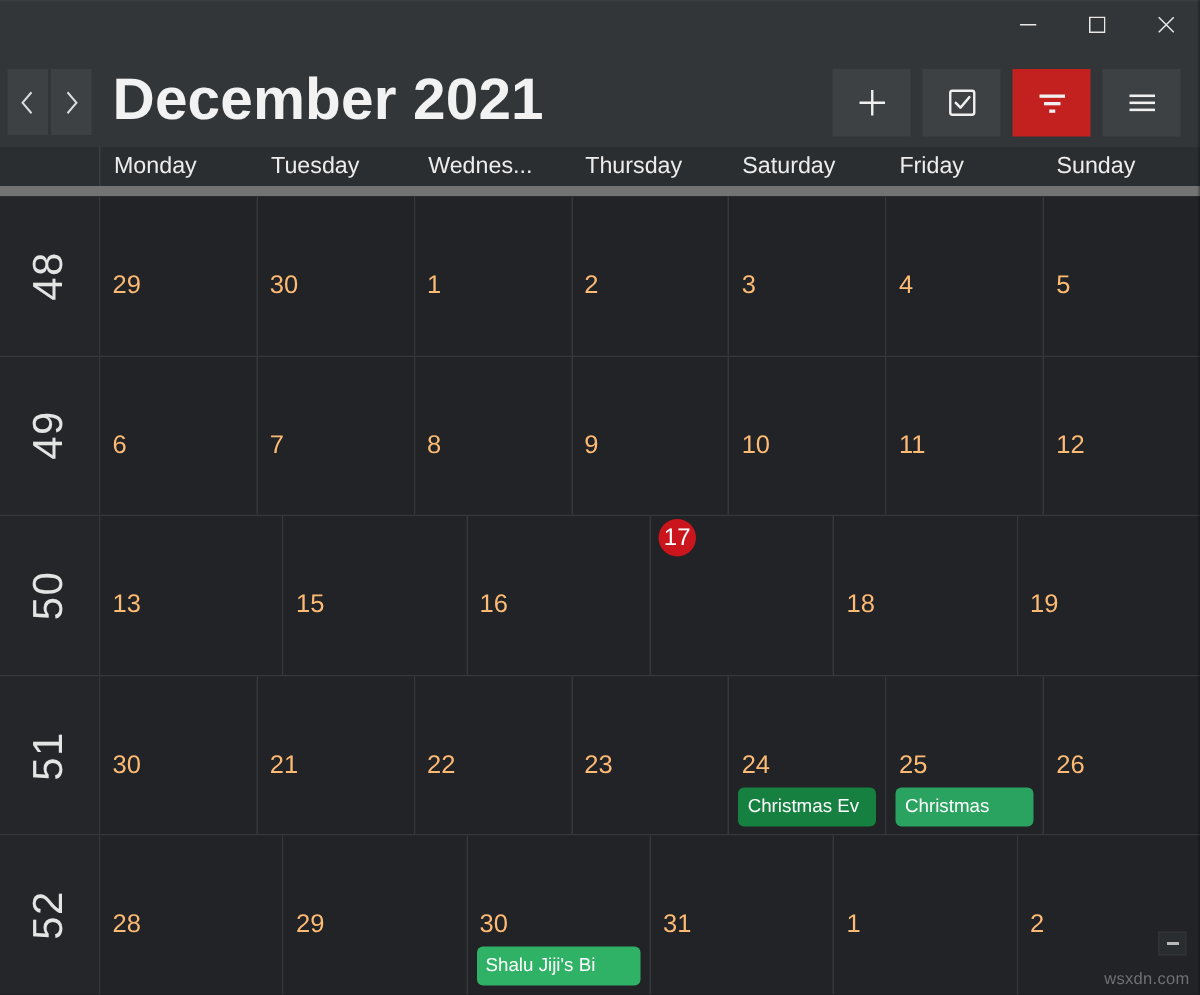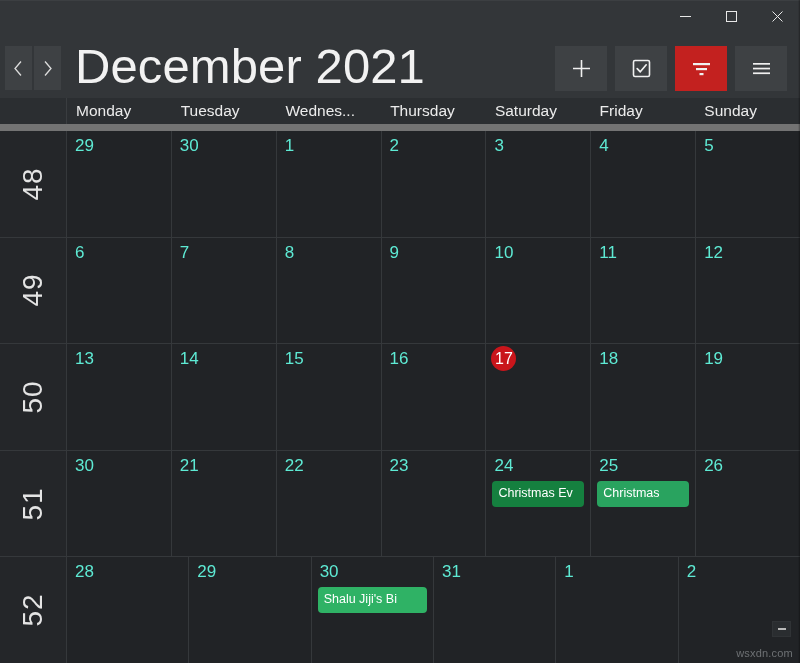--- a/index.html
+++ b/index.html
@@ -52,22 +52,22 @@
     width: 27px; height: 44px;
     background: #3e4144;
     display: flex; align-items: center; justify-content: center;
     color: #dcdcdc;
     margin-right: 2px;
     cursor: pointer;
   }
   .navbtn svg { display:block; }
   .monthtitle {
     color: #f2f2f2;
-    font-size: 49px;
-    font-weight: 400;
+    font-size: 39px;
+    font-weight: 700;
     letter-spacing: 0.1px;
     margin-left: 12px;
     white-space: nowrap;
     line-height: 1;
     padding-bottom: 4px;
   }
   .toolbar {
     margin-left: auto;
     display: flex;
     align-items: center;
@@ -145,25 +145,26 @@
     flex: 1 1 0;
     min-width: 0;
     border-right: 1px solid #35383b;
     padding: 4px 6px 0 8px;
     position: relative;
     overflow: hidden;
     background: #212326;
   }
   .daycell:last-child { border-right: none; }
   .daynum {
-    color: #5eead4;
+    color: #fdba74;
     font-size: 17px;
     font-weight: 400;
     line-height: 22px;
     display: inline-block;
+    margin-top: 44px;
   }
   .daynum.today {
     background: #c9151b;
     color: #fff;
     border-radius: 50%;
     width: 25px; height: 25px;
     line-height: 25px;
     text-align: center;
     font-size: 16px;
     margin-left: -3px;
@@ -318,21 +319,20 @@
         <div class="daycell"><div class="daynum">9</div></div>
         <div class="daycell"><div class="daynum">10</div></div>
         <div class="daycell"><div class="daynum">11</div></div>
         <div class="daycell"><div class="daynum">12</div></div>
       </div>
       <div class="week-row">
         <div class="weeknum">
           <span>50</span>
         </div>
         <div class="daycell"><div class="daynum">13</div></div>
-        <div class="daycell"><div class="daynum">14</div></div>
         <div class="daycell"><div class="daynum">15</div></div>
         <div class="daycell"><div class="daynum">16</div></div>
         <div class="daycell"><div class="daynum today">17</div></div>
         <div class="daycell"><div class="daynum">18</div></div>
         <div class="daycell"><div class="daynum">19</div></div>
       </div>
       <div class="week-row">
         <div class="weeknum">
           <span>51</span>
         </div>

